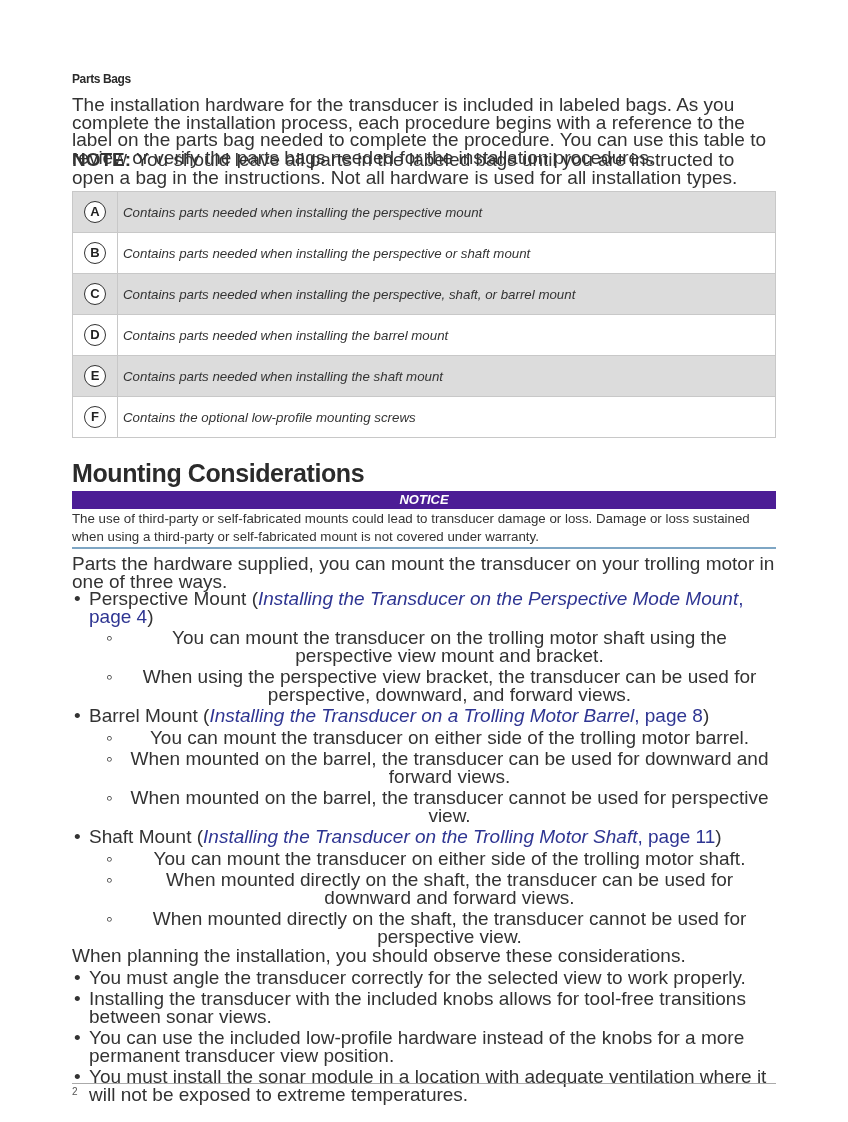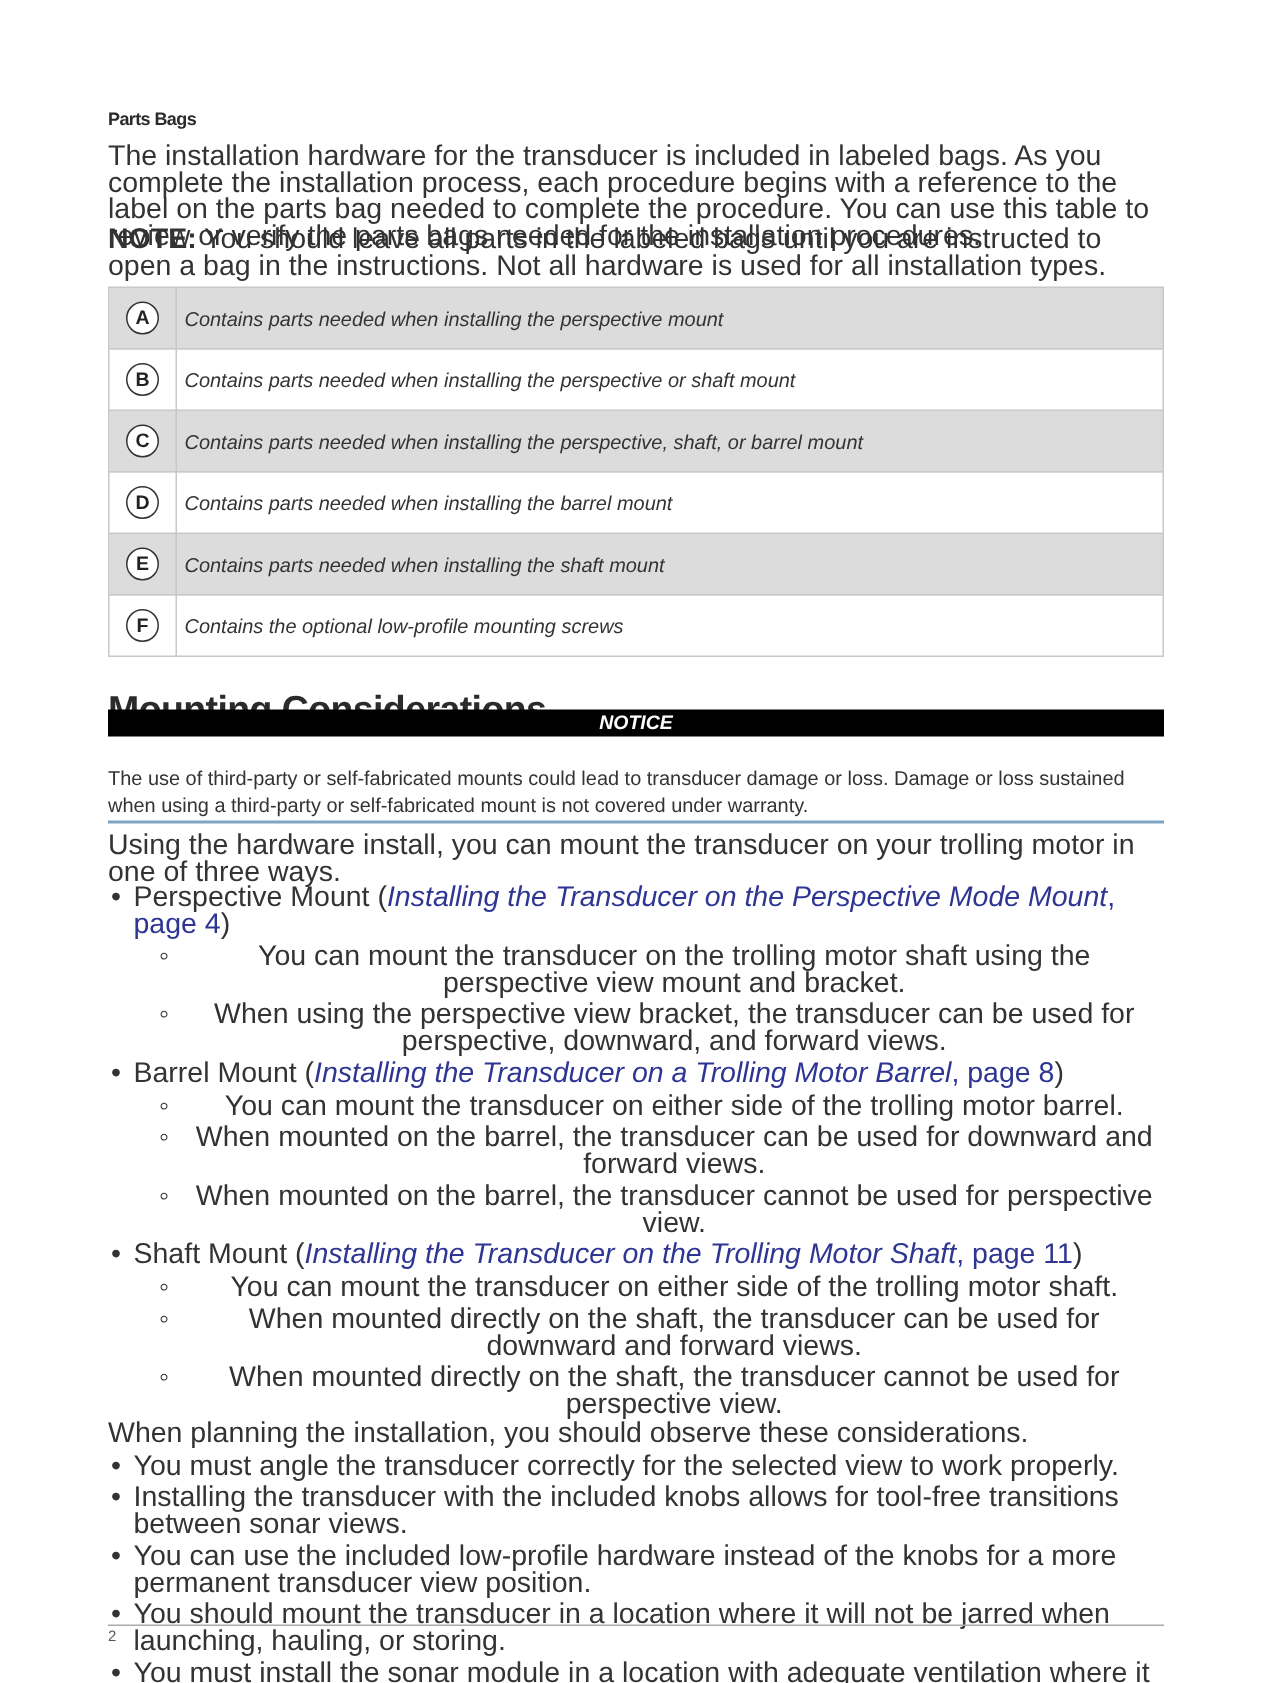--- a/index.html
+++ b/index.html
@@ -9,21 +9,21 @@
   .h2.small { top: 72px; font-size: 12px; }
   .h2.big { top: 459px; font-size: 25px; }
   .para { position: absolute; left: 0; width: 704px; font-size: 19px; line-height: 17.5px; }
   .note b { font-weight: bold; }
   table.bags { position: absolute; left: 0; top: 191px; width: 704px; border-collapse: collapse; font-size: 13.3px; }
   table.bags td { border-top: 1px solid #c8c8c8; border-bottom: 1px solid #c8c8c8; height: 40px; padding: 0; }
   table.bags tr.alt td { background: #dcdcdc; }
   table.bags td.letter { width: 44px; border-right: 1px solid #c8c8c8; border-left: 1px solid #c8c8c8; text-align: center; }
   table.bags td.desc { padding-left: 5px; border-right: 1px solid #c8c8c8; font-style: italic; }
   .circle { display: inline-block; width: 20px; height: 20px; border: 1.5px solid #333; border-radius: 50%; font-weight: bold; font-size: 13px; line-height: 20px; text-align: center; color: #222; background: #fff; }
-  .notice-bar { position: absolute; left: 0; top: 473px; width: 704px; height: 18px; background: #000000; color: #fff; font-weight: bold; font-style: italic; font-size: 13px; text-align: center; line-height: 18px; }
+  .notice-bar { position: absolute; left: 0; top: 491px; width: 704px; height: 18px; background: #4c1d95; color: #fff; font-weight: bold; font-style: italic; font-size: 13px; text-align: center; line-height: 18px; }
   .notice-text { position: absolute; left: 0; top: 510px; width: 704px; font-size: 13.3px; line-height: 17.5px; }
   .notice-rule { position: absolute; left: 0; top: 547px; width: 704px; height: 0; border-top: 2px solid #7ea6c4; }
   ul { margin: 0; padding: 0; list-style: none; }
   .li1 { position: relative; padding-left: 17px; }
   .li1::before { content: "•"; position: absolute; left: 2px; top: 0; }
   .li2 { position: relative; padding-left: 34px; margin-top: 4px; text-align: center; }
   .li2::before { content: "◦"; position: absolute; left: 17px; top: 0; }
   .link { color: #2e3592; font-style: italic; }
   .pageref { color: #2e3592; }
   .li1b { margin-top: 4px; }
@@ -70,21 +70,21 @@
   </tbody>
     </table>
 
   <div class="h2 big">Mounting Considerations</div>
 
   <div class="notice-bar">NOTICE</div>
   <div class="notice-text">The use of third-party or self-fabricated mounts could lead to transducer damage or loss. Damage or loss sustained when using a third-party or self-fabricated mount is not covered under warranty.</div>
   <div class="notice-rule"></div>
 
   <div class="para" style="top:555px;">
-    <div>Using the hardware install, you can mount the transducer on your trolling motor in one of three ways.</div>
+    <div>Parts the hardware supplied, you can mount the transducer on your trolling motor in one of three ways.</div>
     <ul>
       <li class="li1">
         <span>Perspective Mount (</span><span class="link">Installing the Transducer on the Perspective Mode Mount</span><span class="pageref">, page 4</span><span>)</span>
         <ul>
           <li class="li2">You can mount the transducer on the trolling motor shaft using the perspective view mount and bracket.</li>
           <li class="li2">When using the perspective view bracket, the transducer can be used for perspective, downward, and forward views.</li>
         </ul>
       </li>
       <li class="li1 li1b">
         <span>Barrel Mount (</span><span class="link">Installing the Transducer on a Trolling Motor Barrel</span><span class="pageref">, page 8</span><span>)</span>
@@ -101,20 +101,19 @@
           <li class="li2">When mounted directly on the shaft, the transducer can be used for downward and forward views.</li>
           <li class="li2">When mounted directly on the shaft, the transducer cannot be used for perspective view.</li>
         </ul>
       </li>
     </ul>
     <div style="margin-top:2px;">When planning the installation, you should observe these considerations.</div>
     <ul>
       <li class="li1 li1b">You must angle the transducer correctly for the selected view to work properly.</li>
       <li class="li1 li1b">Installing the transducer with the included knobs allows for tool-free transitions between sonar views.</li>
       <li class="li1 li1b">You can use the included low-profile hardware instead of the knobs for a more permanent transducer view position.</li>
-      <li class="li1 li1b">You should mount the transducer in a location where it will not be jarred when launching, hauling, or storing.</li>
       <li class="li1 li1b">You must install the sonar module in a location with adequate ventilation where it will not be exposed to extreme temperatures.</li>
     </ul>
   </div>
 </div>
 
 <div class="footer-rule"></div>
 <div class="footer-num">2</div>
 
 </body></html>

